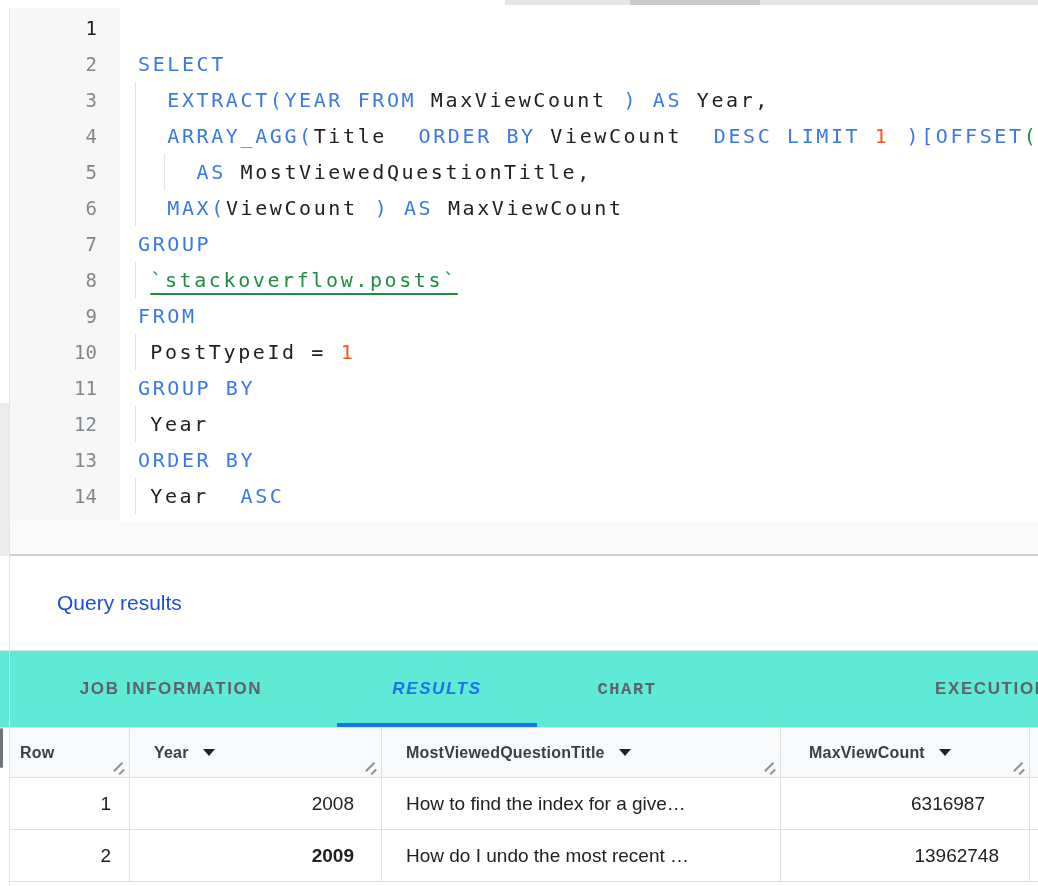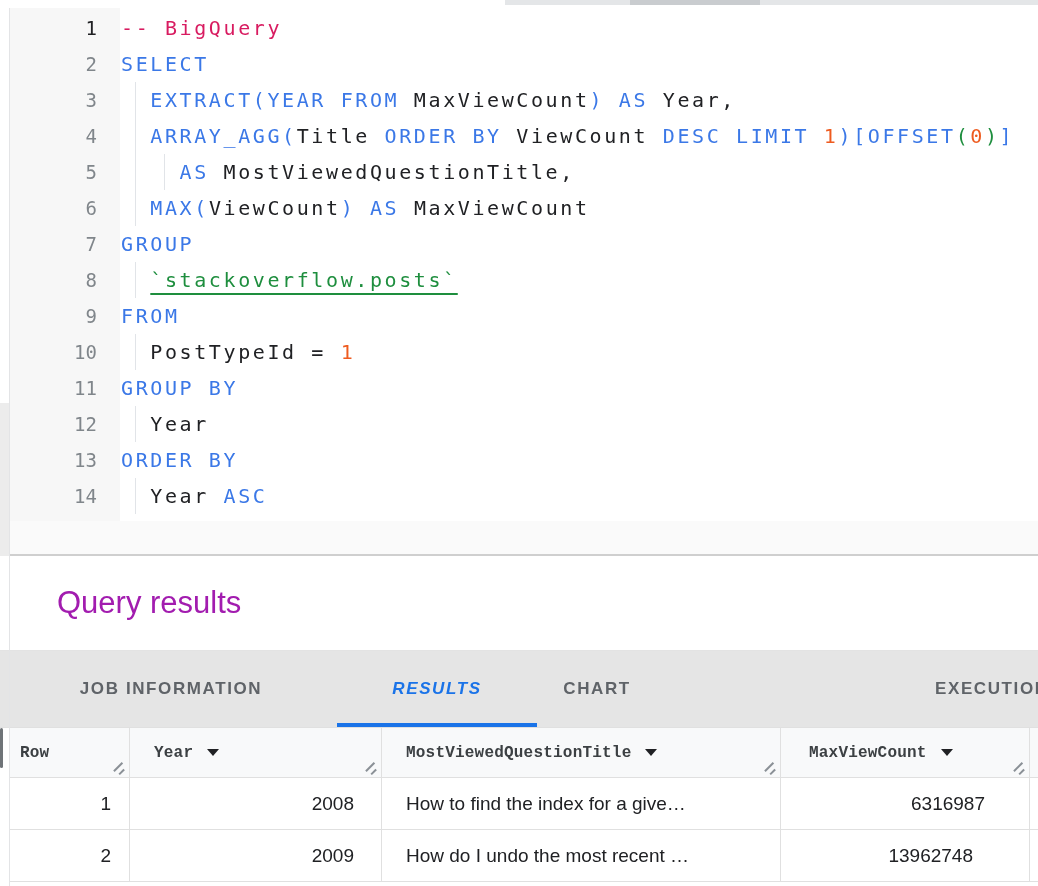--- a/index.html
+++ b/index.html
@@ -26,42 +26,42 @@
     width:111px;box-sizing:border-box;padding-right:23px;margin-left:9px;
     text-align:right;flex:0 0 auto;
     font-family:"DejaVu Sans Mono", monospace;font-size:19px;color:#80868b;
   }
   .gutter-num.current{color:#202124;}
   .code-text{
     flex:0 0 auto;margin-left:1px;white-space:pre;
     font-family:"DejaVu Sans Mono", monospace;font-size:20px;letter-spacing:2.6px;color:var(--text);
   }
   .indent-guide{position:absolute;top:0;width:1px;height:36px;background:#e1e4e8;}
-  .tok-kw{color:var(--kw);}
+  .tok-kw{color:var(--kw);margin-left:17px;}
   .tok-comment{color:var(--comment);}
   .tok-num{color:var(--number);}
   .tok-green{color:var(--green);}
   .tok-table{color:var(--green);text-decoration:underline;text-decoration-color:var(--green);text-decoration-thickness:2px;text-underline-offset:6px;}
   
   #band{position:absolute;left:0;top:521px;width:1038px;height:35px;background:#fafafa;border-bottom:2px solid #cfcfcf;box-sizing:border-box;}
   
   #results-header{position:absolute;left:0;top:556px;width:1038px;height:95px;background:#ffffff;border-bottom:1px solid #e3e3e3;box-sizing:border-box;}
-  #results-title{position:absolute;left:57px;top:0;height:94px;display:flex;align-items:center;font-size:31px;color:#a21caf;}
-  
-  #tabbar{position:absolute;left:0;top:651px;width:1038px;height:77px;background:#e5e5e5;border-bottom:1px solid #e0e0e0;box-sizing:border-box;}
+  #results-title{position:absolute;left:57px;top:0;height:94px;display:flex;align-items:center;font-size:21px;color:#1d4ed8;}
+  
+  #tabbar{position:absolute;left:0;top:651px;width:1038px;height:77px;background:#5eead4;border-bottom:1px solid #e0e0e0;box-sizing:border-box;}
   .tab{
     position:absolute;top:0;height:76px;display:flex;align-items:center;justify-content:center;
     font-size:17px;font-weight:bold;letter-spacing:1.6px;color:#5f6368;white-space:nowrap;cursor:pointer;
   }
   .tab.active{color:var(--accent);}
   #tab-underline{position:absolute;left:337px;bottom:0;width:200px;height:4px;background:var(--accent);}
   
   #results-table{position:absolute;left:10px;top:728px;width:1028px;height:158px;background:#ffffff;}
   .tr{display:flex;}
-  .tr.head{height:50px;background:#f8f9fa;border-bottom:1px solid #e0e0e0;box-sizing:border-box;font-family:Liberation Mono, monospace;}
+  .tr.head{height:50px;background:#f8f9fa;border-bottom:1px solid #e0e0e0;box-sizing:border-box;}
   .tr.body{height:52px;background:#ffffff;border-bottom:1px solid #e0e0e0;box-sizing:border-box;}
   .td,.th{
     position:relative;box-sizing:border-box;border-right:1px solid #e0e0e0;
     display:flex;align-items:center;overflow:hidden;white-space:nowrap;
   }
   .th{font-weight:bold;font-size:16px;color:#3c4043;letter-spacing:0.2px;}
   .td{font-size:19px;color:#202124;}
   .filler{flex:1 1 auto;border-right:none;}
   .sort-arrow{
     width:0;height:0;margin-left:14px;
@@ -77,21 +77,20 @@
 <div id="top-strip">
   <div class="track"></div>
   <div class="thumb"></div>
 </div>
 
 <div id="editor">
   <div id="gutter-bg"></div>
   <div id="editor-lines">
       <div class="code-line">
         <div class="gutter-num current">1</div>
-        <div class="code-text"><span class="tok-comment">-- BigQuery</span></div>
       </div>
       <div class="code-line">
         <div class="gutter-num">2</div>
         <div class="code-text"><span class="tok-kw">SELECT</span></div>
       </div>
       <div class="code-line">
         <div class="indent-guide" style="left: 134.64px;"></div>
         <div class="gutter-num">3</div>
         <div class="code-text"><span>  </span><span class="tok-kw">EXTRACT(YEAR FROM </span><span>MaxViewCount</span><span class="tok-kw">) AS </span><span>Year,</span></div>
       </div>
@@ -153,21 +152,21 @@
 <div id="band"></div>
 
 <div id="results-header">
   <div id="results-title">Query results</div>
 </div>
 
 <div id="tabbar">
   <div id="tab-underline"></div>
 <div class="tab" style="left: 171px; transform: translateX(-50%);">JOB INFORMATION</div>
     <div class="tab active" style="left: 437px; transform: translateX(-50%); font-style: italic;">RESULTS</div>
-    <div class="tab" style="left: 597px; transform: translateX(-50%);">CHART</div>
+    <div class="tab" style="left: 627px; transform: translateX(-50%); font-family: Liberation Mono, monospace;">CHART</div>
     <div class="tab" style="left: 935px;">EXECUTION DETAILS</div>
   </div>
 
 <div id="results-table">
     <div class="tr head">
       <div class="th" style="width: 120px; padding-left: 10px;">
         <span>Row</span>
         <span class="resize-handle"></span>
       </div>
       <div class="th" style="width: 252px; padding-left: 24px;">
@@ -189,22 +188,22 @@
     </div>
     <div class="tr body">
       <div class="td" style="width: 120px; justify-content: flex-end; padding-right: 18px;">1</div>
       <div class="td" style="width: 252px; justify-content: flex-end; padding-right: 27px;">2008</div>
       <div class="td" style="width: 399px; padding-left: 24px;">How to find the index for a give…</div>
       <div class="td" style="width: 249px; justify-content: flex-end; padding-right: 44px;">6316987</div>
       <div class="td filler"></div>
     </div>
     <div class="tr body">
       <div class="td" style="width: 120px; justify-content: flex-end; padding-right: 18px;">2</div>
-      <div class="td" style="width: 252px; justify-content: flex-end; padding-right: 27px;">2009</div>
+      <div class="td" style="width: 252px; justify-content: flex-end; padding-right: 27px; font-weight: bold;">2009</div>
       <div class="td" style="width: 399px; padding-left: 24px;">How do I undo the most recent …</div>
-      <div class="td" style="width: 249px; justify-content: flex-end; padding-right: 56px;">13962748</div>
+      <div class="td" style="width: 249px; justify-content: flex-end; padding-right: 30px;">13962748</div>
       <div class="td filler"></div>
     </div>
   </div>
 
 <div id="left-gray"></div>
 <div id="left-divider"></div>
 <div id="left-thumb"></div>
 
 </body></html>

